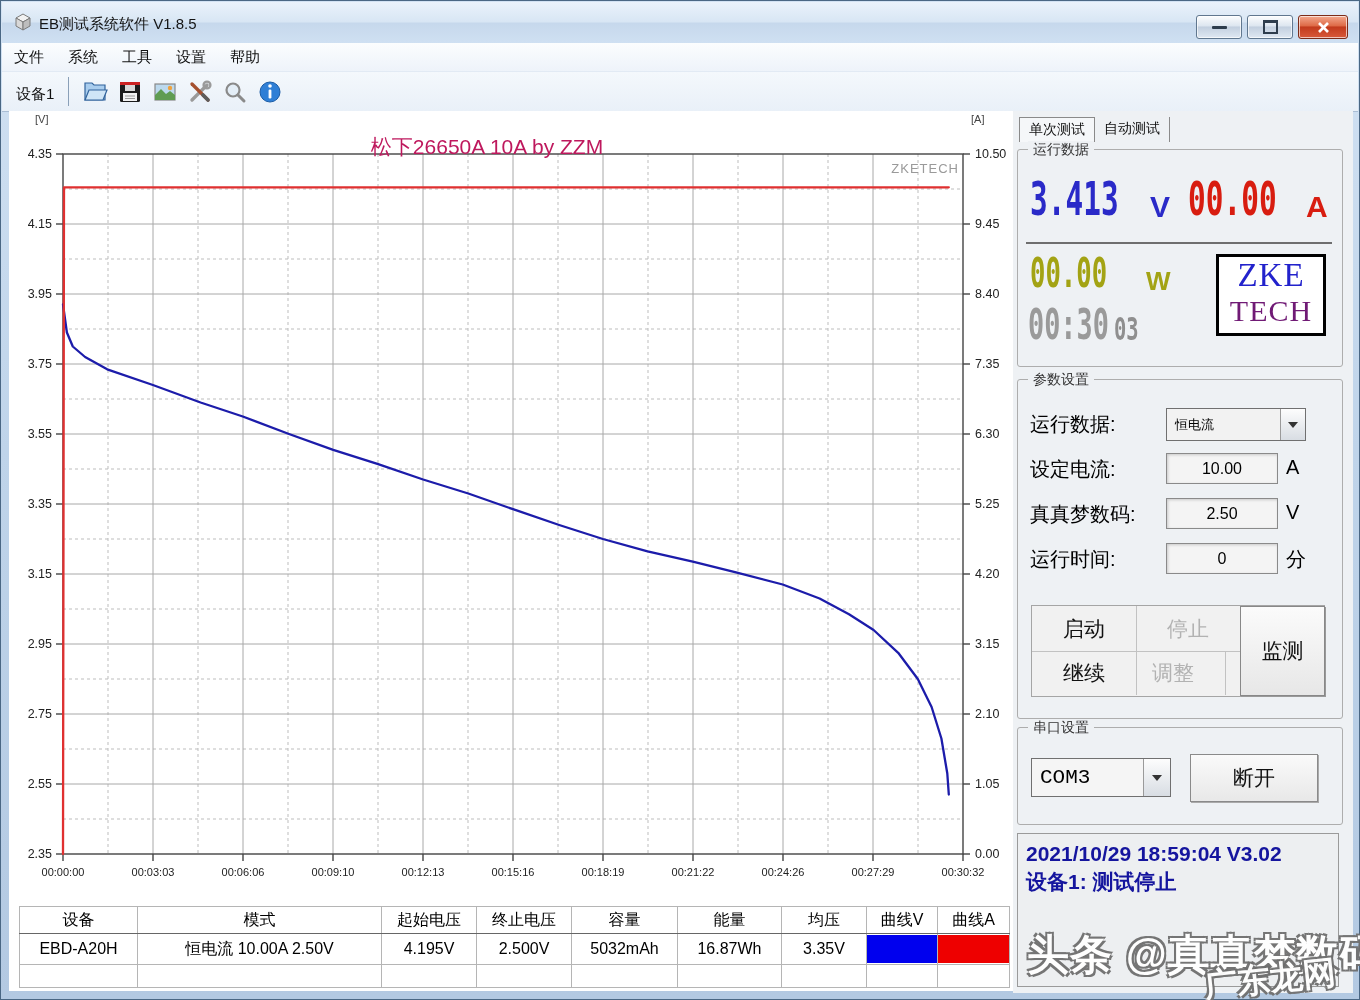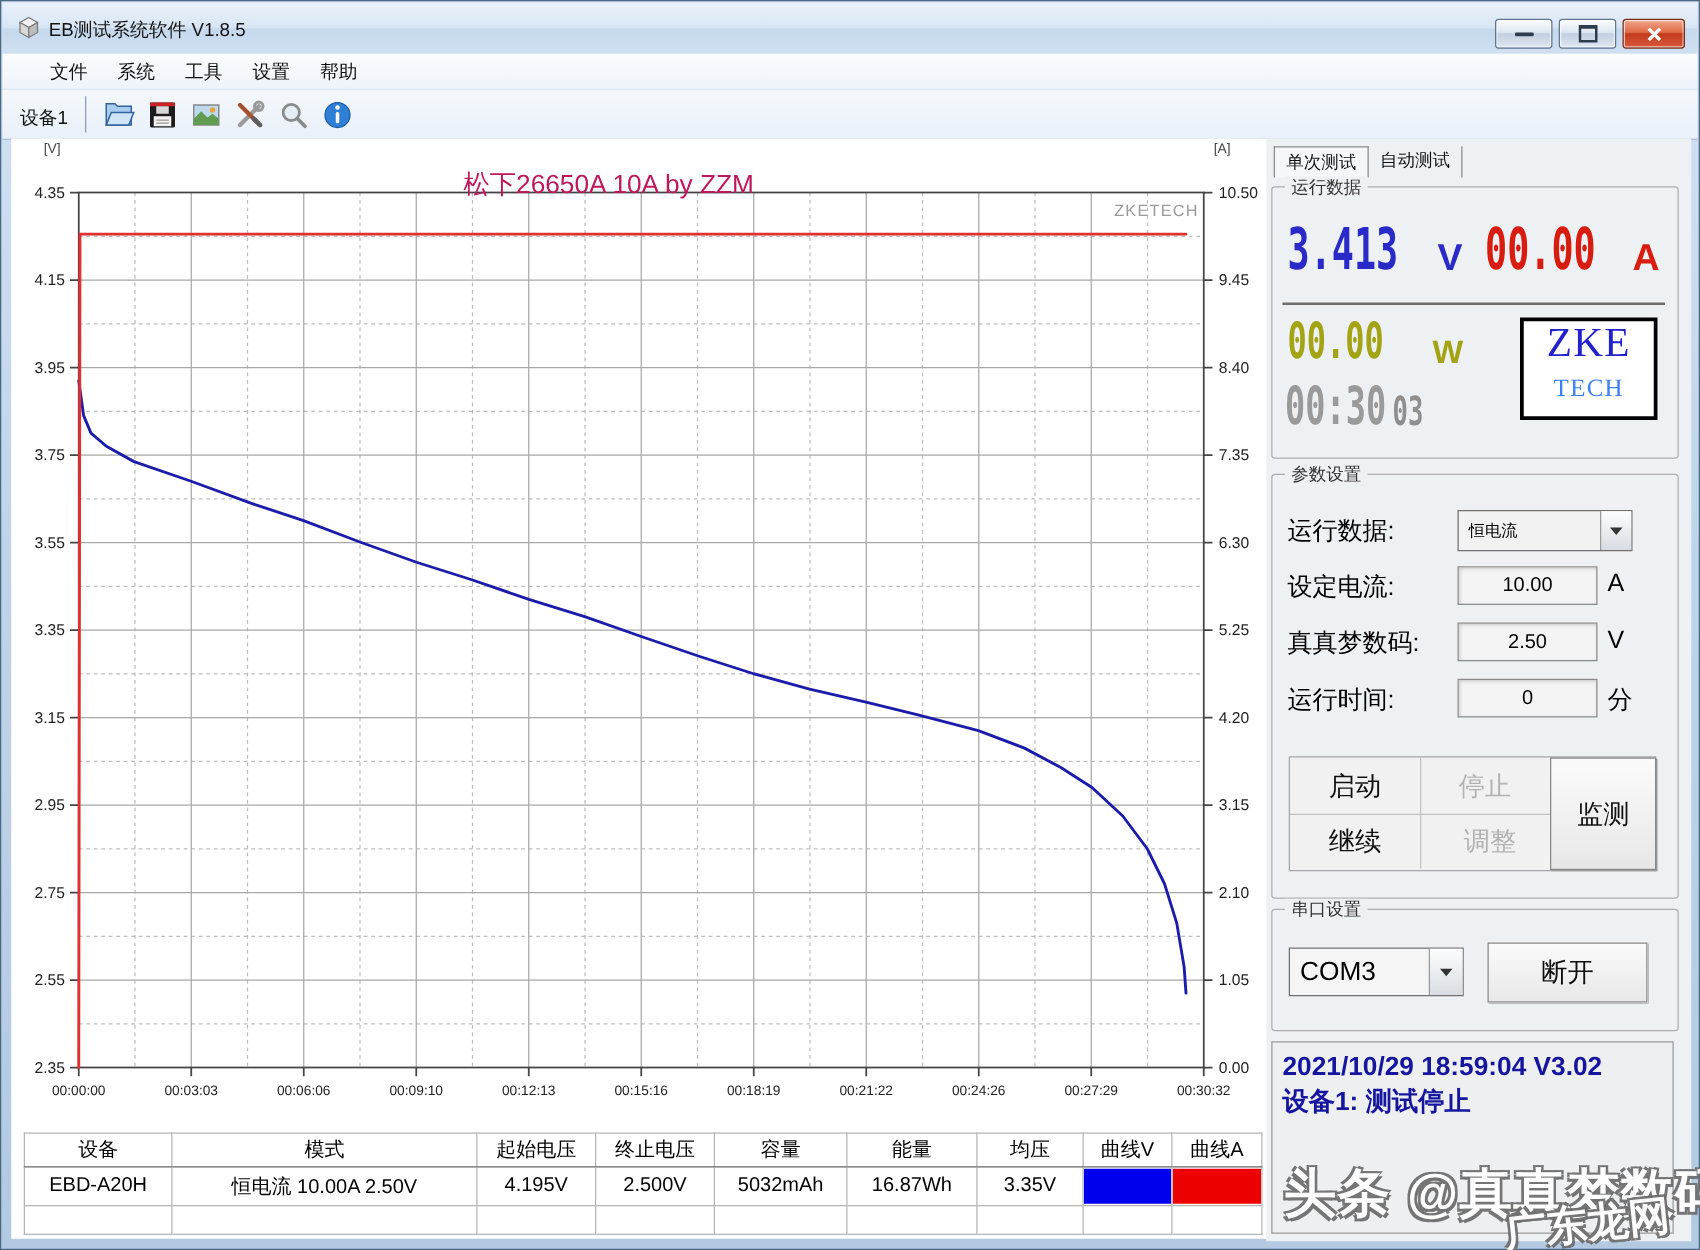--- a/index.html
+++ b/index.html
@@ -18,21 +18,21 @@
   .win-controls{position:absolute;right:10px;top:13px;display:flex;gap:5px;}
   .wbtn{width:44px;height:22px;border:1px solid #60778f;border-radius:3px;
     background:linear-gradient(180deg,#fcfdfe 0%,#dde6f0 45%,#c2cfdf 50%,#dfe8f2 100%);
     display:flex;align-items:center;justify-content:center;box-shadow:inset 0 0 0 1px rgba(255,255,255,.65);}
   .wbtn.close{width:48px;border-color:#7c2b18;
     background:linear-gradient(180deg,#f3a88e 0%,#de6a46 45%,#c23a1c 50%,#d8593a 100%);}
   .glyph-min{width:15px;height:3px;background:#2e3d4d;border-radius:1px;}
   .glyph-max{width:11px;height:9px;border:2px solid #2e3d4d;border-top-width:3px;background:transparent;}
   
   .menubar{position:absolute;top:42px;left:1px;right:1px;height:28px;
-    background:linear-gradient(180deg,#fbfdfe,#eef3fa);display:flex;align-items:center;padding-left:26px;
+    background:linear-gradient(180deg,#fbfdfe,#eef3fa);display:flex;align-items:center;padding-left:0;
     border-bottom:1px solid #e2eaf4;}
   .menu-item{padding:4px 12px;font-size:15px;color:#111;}
   .toolbar{position:absolute;top:71px;left:1px;right:1px;height:39px;
     background:linear-gradient(180deg,#f4f8fc,#e9f0f8);border-bottom:1px solid #a9bdd4;}
   .device-tab{position:absolute;left:14px;top:13px;font-size:15px;color:#111;}
   .tab-sep{position:absolute;left:66px;top:5px;width:1px;height:29px;background:#8aa0b8;}
   .tool-icons{position:absolute;left:78px;top:5px;display:flex;gap:6px;}
   .tool-btn{width:29px;height:29px;display:flex;align-items:center;justify-content:center;}
   
   .client{position:absolute;top:110px;left:8px;right:8px;bottom:8px;background:#ffffff;}
@@ -67,44 +67,44 @@
   .curr-display{position:absolute;left:170px;top:22px;font-size:46px;color:#d81d10;}
   .curr-unit{position:absolute;left:288px;top:40px;font-size:30px;font-weight:bold;color:#d81d10;}
   .rd-sep{position:absolute;left:8px;right:10px;top:92px;border-top:2px solid #6e6e6e;}
   .power-display{position:absolute;left:12px;top:100px;font-size:40px;color:#a3a314;}
   .power-unit{position:absolute;left:128px;top:116px;font-size:26px;font-weight:bold;color:#a3a314;}
   .time-display{position:absolute;left:10px;top:150px;font-size:42px;color:#9a9a9a;}
   .time-sec{position:absolute;left:96px;top:160px;font-size:32px;color:#8f8f8f;}
   .zke-logo{position:absolute;right:16px;top:104px;width:104px;height:76px;border:3px solid #000;background:#fff;
     text-align:center;font-family:"Liberation Serif","DejaVu Serif",serif;font-weight:normal;line-height:36px;}
   .zke-line1{font-size:33px;color:#2222cc;letter-spacing:1px;}
-  .zke-line2{font-size:20px;color:#3b82f6;letter-spacing:1px;}
+  .zke-line2{font-size:30px;color:#701a75;letter-spacing:1px;}
   .gb-params{top:268px;height:338px;}
   .param-row{position:absolute;left:0;right:0;height:32px;}
   .param-label{position:absolute;left:12px;top:3px;font-size:20px;color:#000;}
   .param-unit{position:absolute;left:268px;top:3px;font-size:20px;color:#000;}
   .combo{position:absolute;left:148px;top:0;width:138px;height:31px;border:1px solid #707070;background:#f2f2f2;
     display:flex;align-items:stretch;}
   .combo .val{flex:1;font-size:13px;color:#000;display:flex;align-items:center;padding-left:8px;}
   .combo .arrow-btn{width:24px;border-left:1px solid #9a9a9a;background:linear-gradient(#fdfdfd,#d8dde3);
     display:flex;align-items:center;justify-content:center;}
   .arrow-down{width:0;height:0;border-left:5px solid transparent;border-right:5px solid transparent;border-top:6px solid #333;}
   .num-input{position:absolute;left:148px;top:0;width:110px;height:29px;border:1px solid #8a8a8a;background:#f4f4f4;
     box-shadow:inset 1px 1px 3px rgba(0,0,0,.18);text-align:center;font-size:16px;line-height:29px;color:#000;}
   .btn-grid{position:absolute;left:13px;top:225px;width:292px;height:90px;border:1px solid #a5a5a5;background:#f1f1f1;}
   .grid-btn{position:absolute;display:flex;align-items:center;justify-content:center;font-size:21px;color:#111;}
   .grid-btn.disabled{color:#b2b2b2;}
   .gb-start{left:0;top:0;width:104px;height:45px;border-right:1px solid #c2c2c2;border-bottom:1px solid #c2c2c2;}
   .gb-resume{left:0;top:45px;width:104px;height:44px;border-right:1px solid #c2c2c2;}
   .gb-stop{left:104px;top:0;width:104px;height:45px;border-right:1px solid #c2c2c2;border-bottom:1px solid #c2c2c2;}
-  .gb-adjust{left:108px;top:45px;width:104px;height:44px;border-right:1px solid #c2c2c2;}
+  .gb-adjust{left:89px;top:45px;width:104px;height:44px;border-right:1px solid #c2c2c2;}
   .gb-monitor{left:208px;top:0;width:83px;height:88px;border:1px solid #888;
     background:linear-gradient(#fbfbfb,#e7e7e7);box-shadow:1px 1px 0 #999;}
   .gb-serial{top:616px;height:96px;}
-  .serial-combo{position:absolute;left:13px;top:30px;width:138px;height:37px;border:1px solid #707070;background:#f5f5f5;display:flex;align-items:stretch;}
+  .serial-combo{position:absolute;left:13px;top:30px;width:138px;height:37px;border:1px solid #707070;background:#f5f5f5;display:flex;align-items:stretch;font-family:Liberation Mono, monospace;}
   .serial-combo .val{flex:1;font-size:21px;color:#000;display:flex;align-items:center;padding-left:8px;}
   .serial-combo .arrow-btn{width:26px;border-left:1px solid #9a9a9a;background:linear-gradient(#fdfdfd,#d8dde3);display:flex;align-items:center;justify-content:center;}
   .disconnect-btn{position:absolute;left:172px;top:26px;width:126px;height:46px;border:1px solid #8a8a8a;
     background:linear-gradient(#fafafa,#e8e8e8);box-shadow:1px 1px 0 #aaa;
     display:flex;align-items:center;justify-content:center;font-size:21px;color:#111;}
   .status-box{position:absolute;left:4px;top:722px;width:322px;height:154px;border:1px solid #9a9a9a;background:#edeff1;
     padding:6px 8px;box-sizing:border-box;}
   .status-line{font-size:21px;font-weight:bold;color:#15159e;line-height:28px;white-space:nowrap;}
   
   .wm1{position:absolute;left:1018px;top:816px;font-size:42px;font-weight:bold;color:#ffffff;white-space:nowrap;z-index:30;

